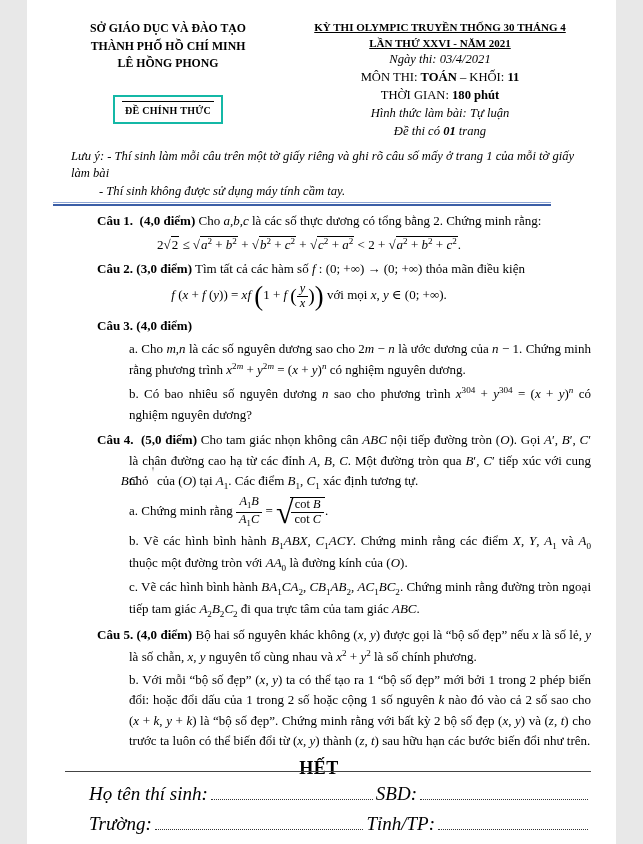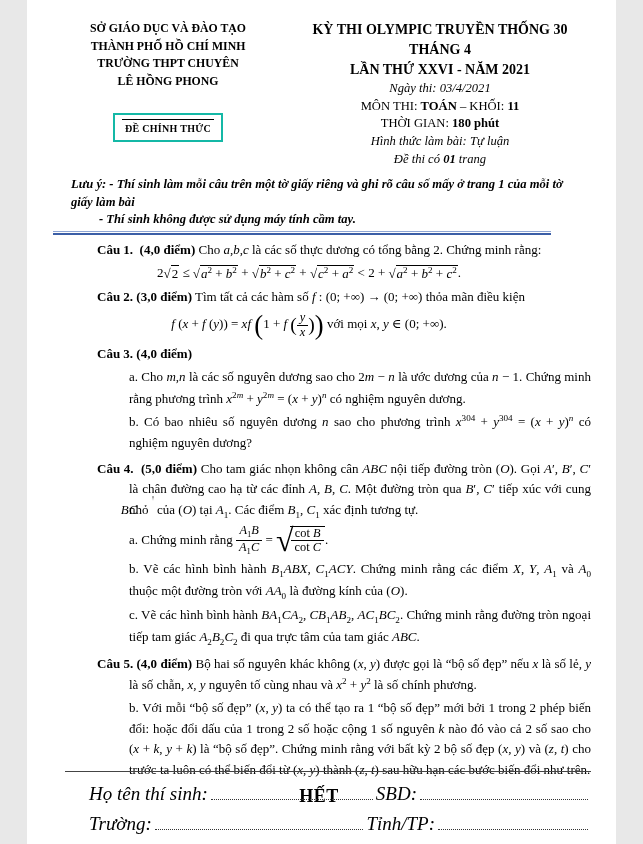--- a/index.html
+++ b/index.html
@@ -5,43 +5,43 @@
   html,body{margin:0;padding:0;background:#e8e8e8;}
   .page{
     position:relative;width:589px;height:844px;margin:0 auto;background:#fff;
     box-sizing:border-box;padding:20px 25px 0 20px;overflow:hidden;
     font-family:"Liberation Serif","DejaVu Serif",serif;font-size:13px;color:#000;
   }
   
   .header{display:flex;align-items:flex-start;}
   .h-left{width:242px;text-align:center;font-weight:bold;font-size:11.8px;line-height:1.5;}
   .h-right{flex:1;text-align:center;font-size:12.6px;line-height:1.42;}
-  .h-right .t{font-weight:bold;font-size:14px;}
+  .h-right .t{font-weight:bold;font-size:11px;text-decoration:underline;}
   .it{font-style:italic;}
   .stamp{
     display:inline-block;position:relative;border:2px solid #14b8a6;
     padding:6px 10px 4px;margin-top:22px;font-size:10px;letter-spacing:.3px;
   }
   .stamp::before{content:"";position:absolute;top:4px;left:7px;right:7px;border-top:1px solid #000;}
   
-  .notes{font-style:italic;font-size:12.6px;margin:7px 8px 0 24px;line-height:1.4;font-weight:bold;}
+  .notes{font-style:italic;font-size:12.6px;margin:7px 8px 0 24px;line-height:1.4;}
   .notes .n2{margin-left:28px;}
   .rule{margin:2px 0 3px 6px;width:498px;height:1px;border-top:1px solid #8fa6d4;border-bottom:2px solid #3c5fa7;}
   
   .q{margin-top:5px;}
   .qhead{margin:0 0 0 82px;text-indent:-32px;text-align:justify;line-height:1.58;}
   .qpart{margin:2px 0 0 82px;text-align:justify;line-height:1.58;}
   .qformula{text-align:center;margin:3px 20px 2px 0;line-height:1.35;}
   sup{font-size:.7em;} sub{font-size:.7em;}
   i{font-family:"Liberation Serif","DejaVu Serif",serif;}
   
   .rt{white-space:nowrap;}
   .rt::before{content:"\221A";font-style:normal;}
   .rt .rad{border-top:1px solid #000;padding:0 1px;}
-  .rt.tall{display:inline-flex;align-items:center;vertical-align:middle;}
+  .rt.tall{display:inline-flex;align-items:flex-end;vertical-align:middle;}
   .rt.tall::before{font-size:2.45em;line-height:.92;margin-right:-3px;}
   .frac{display:inline-block;vertical-align:middle;text-align:center;line-height:1.12;font-size:.95em;}
   .frac .num{display:block;border-bottom:1px solid #000;padding:0 3px;}
   .frac .den{display:block;padding:0 3px;}
   .bp{font-size:2.05em;font-style:normal;vertical-align:middle;line-height:0;}
   .bp.s{font-size:1.5em;}
   .arc{position:relative;display:inline-block;padding:0 1px;}
   .arc::before{content:"";position:absolute;top:-4px;left:0;right:0;height:5px;
     border-top:1.4px solid #000;border-radius:50% 50% 0 0 / 100% 100% 0 0;}
   
@@ -55,21 +55,20 @@
 </style>
 </head>
 <body>
 
 <div class="page">
 
   <header class="header">
     <div class="h-left">
       <div>SỞ GIÁO DỤC VÀ ĐÀO TẠO</div>
       <div>THÀNH PHỐ HỒ CHÍ MINH</div>
-      <div>TRƯỜNG THPT CHUYÊN</div>
       <div>LÊ HỒNG PHONG</div>
       <div class="stamp">ĐỀ CHÍNH THỨC</div>
     </div>
     <div class="h-right">
       <div class="t">KỲ THI OLYMPIC TRUYỀN THỐNG 30 THÁNG 4</div>
       <div class="t">LẦN THỨ XXVI - NĂM 2021</div>
       <div class="it">Ngày thi: 03/4/2021</div>
       <div>MÔN THI: <b>TOÁN</b> – KHỐI: <b>11</b></div>
       <div>THỜI GIAN: <b>180 phút</b></div>
       <div class="it">Hình thức làm bài: Tự luận</div>

